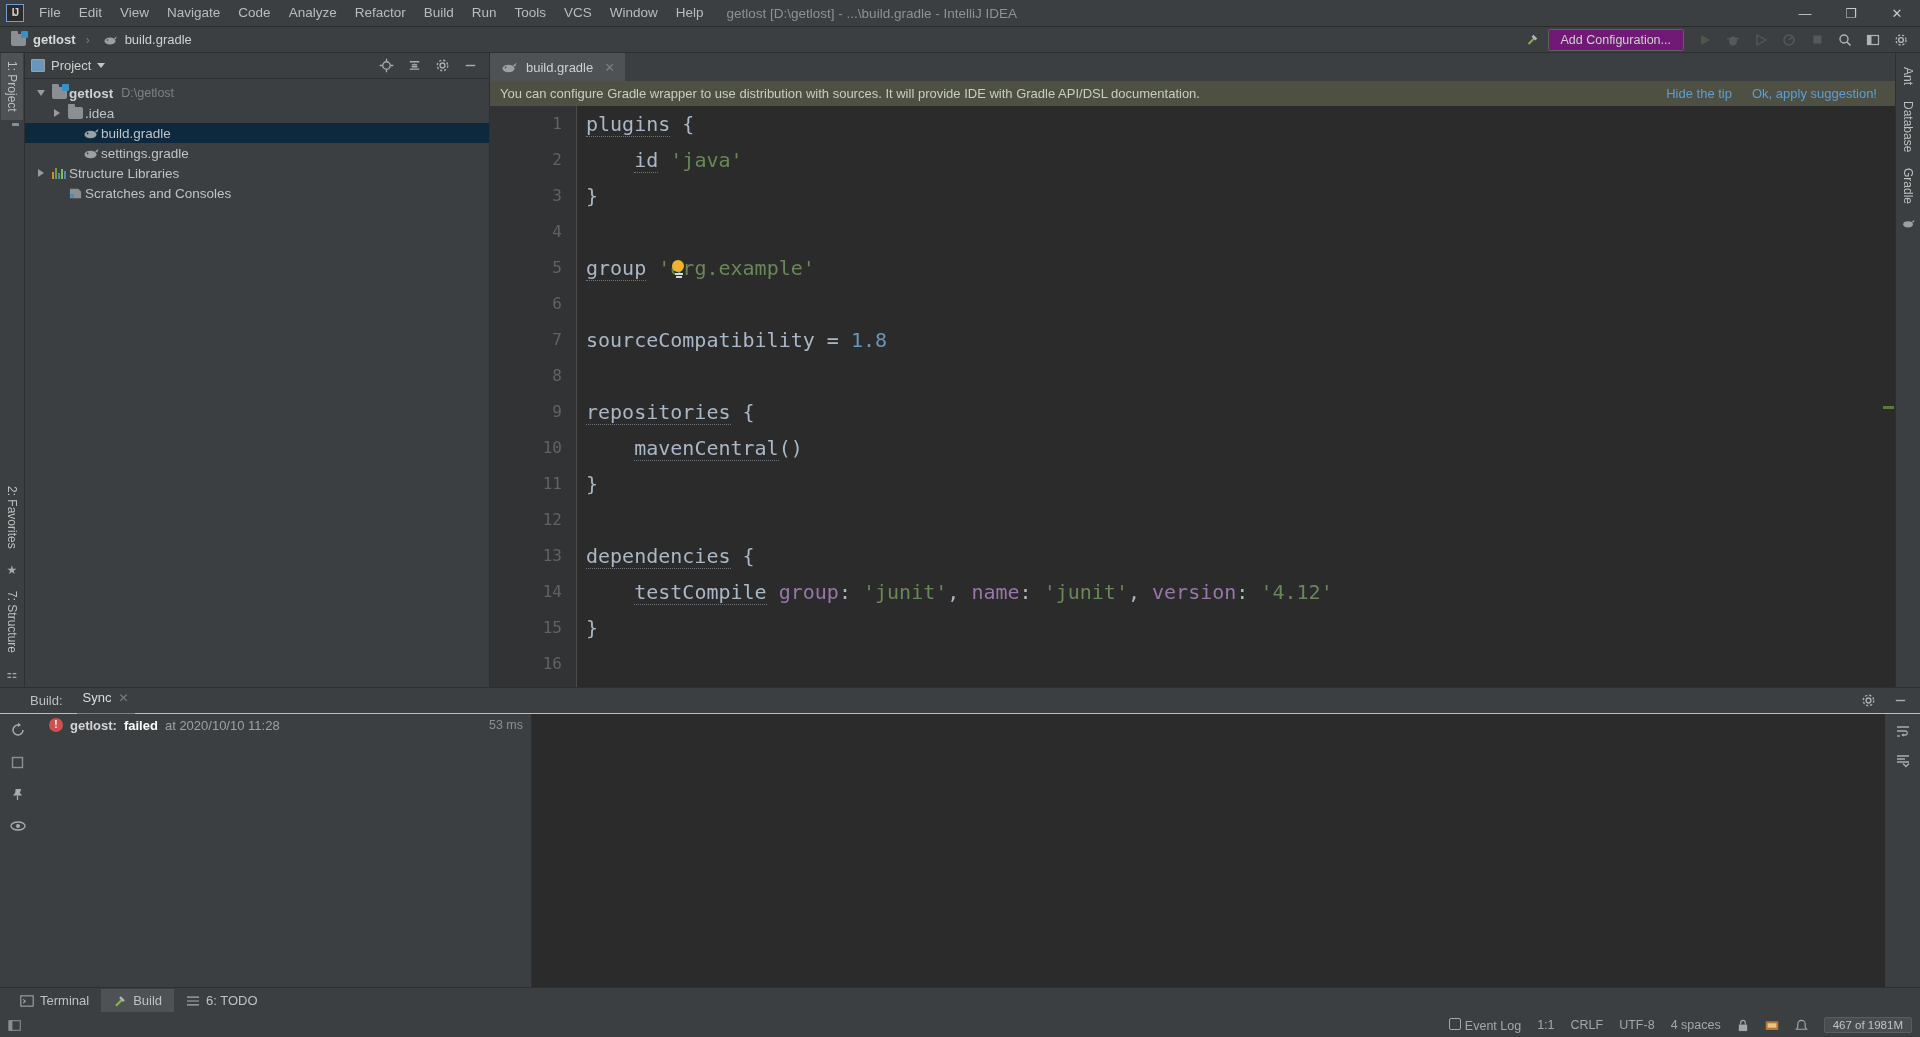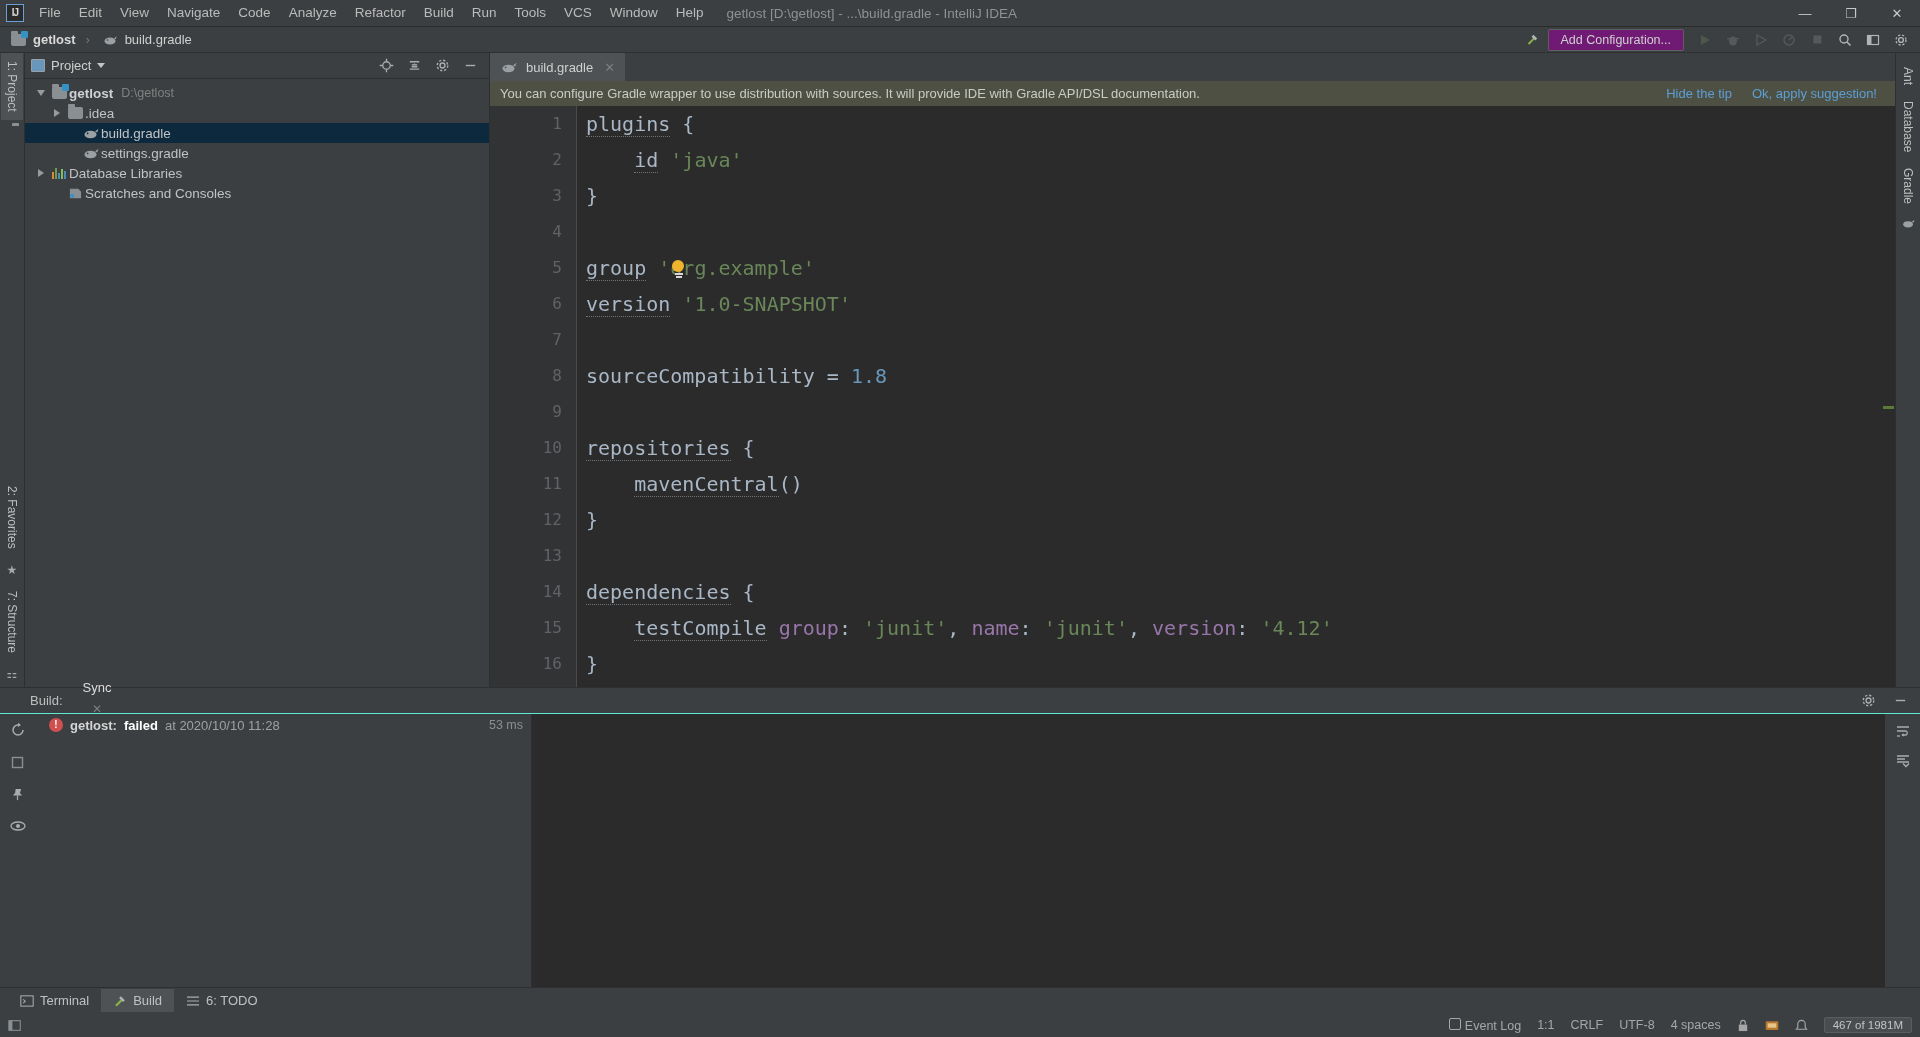--- a/index.html
+++ b/index.html
@@ -158,21 +158,21 @@
 
   .scrollmarks { position: absolute; right: 0; top: 0; bottom: 0; width: 13px; background: #2b2b2b; }
   .smark { position: absolute; right: 1px; width: 11px; height: 3px; }
 
   
   .buildpanel { height: 300px; background: #3c3f41; display: flex; flex-direction: column; flex: 0 0 300px; border-top: 1px solid #2e2f30; }
   .build-head { height: 26px; display: flex; align-items: center; padding-left: 30px; gap: 14px; border-bottom: 1px solid #5eead4; }
   .build-label { font-size: 13px; color: #bfbfbf; }
   .build-tab {
     font-size: 13px; color: #dedede; padding: 4px 6px 8px; border-bottom: 2px solid #4a88c7;
-    display: flex; align-items: center; gap: 7px; flex-direction: column;
+    display: flex; align-items: center; gap: 7px;
   }
   .build-tab .x { color: #7d7d7d; font-size: 12px; }
   .build-head-right { margin-left: auto; display: flex; align-items: center; gap: 12px; padding-right: 10px; color: #a9adb0; }
   .build-body { flex: 1 1 auto; display: flex; min-height: 0; }
   .build-side { width: 35px; flex: 0 0 35px; display: flex; flex-direction: column; align-items: center; padding-top: 8px; gap: 18px; }
   .bs-ic { color: #a9adb0; font-size: 14px; }
   .build-tree { width: 497px; flex: 0 0 497px; background: #3c3f41; border-right: 1px solid #2e2f30; }
   .btrow { height: 22px; display: flex; align-items: center; padding: 0 8px 0 14px; font-size: 13px; gap: 7px; }
   .err-ic { width: 14px; height: 14px; border-radius: 50%; background: #d05050; color: #fff; font-size: 10px; font-weight: bold; line-height: 14px; text-align: center; }
   .bt-name { font-weight: bold; color: #d4d4d4; }
@@ -400,21 +400,21 @@
             </span>
           <span class="ticon">
             <span class="bars">
               <i style="height:7px;background:#d38a3a"></i>
                 <i style="height:11px;background:#6f9c4c"></i>
                 <i style="height:6px;background:#4f8ab5"></i>
                 <i style="height:10px;background:#7fbf5e"></i>
                 <i style="height:8px;background:#4f8ab5"></i>
             </span>
           </span>
-          <span class="tlabel">Database Libraries</span>
+          <span class="tlabel">Structure Libraries</span>
         </div>
 
         <div class="trow" style="padding-left:24px">
           <span class="tarrow"></span>
           <span class="ticon">
             <svg width="15" height="13" viewBox="0 0 16 14">
                 <path d="M2 2 H11 L14 5 V12 H2 Z" fill="#8a8f93"></path>
                 <circle cx="4.5" cy="9.5" r="2.2" fill="#3592c4"></circle>
               </svg>
           </span>
@@ -479,21 +479,20 @@
           <div class="cline"><span class="k-fn">plugins</span><span class="k-plain"> </span><span class="k-brace">{</span></div>
 
           <div class="cline"><span class="k-plain">&nbsp;&nbsp;&nbsp;&nbsp;</span><span class="k-fn">id</span><span class="k-plain"> </span><span class="k-str">'java'</span></div>
 
           <div class="cline"><span class="k-brace">}</span></div>
 
           <div class="cline">&nbsp;</div>
 
           <div class="cline"><span class="k-fn">group</span><span class="k-plain"> </span><span class="k-str">'org.example'</span></div>
 
-          <div class="cline"><span class="k-fn">version</span><span class="k-plain"> </span><span class="k-str">'1.0-SNAPSHOT'</span></div>
 
           <div class="cline">&nbsp;</div>
 
           <div class="cline"><span class="k-plain">sourceCompatibility</span><span class="k-plain"> = </span><span class="k-num">1.8</span></div>
 
           <div class="cline">&nbsp;</div>
 
           <div class="cline"><span class="k-fn">repositories</span><span class="k-plain"> </span><span class="k-brace">{</span></div>
 
           <div class="cline"><span class="k-plain">&nbsp;&nbsp;&nbsp;&nbsp;</span><span class="k-fn">mavenCentral</span><span class="k-plain">()</span></div>

